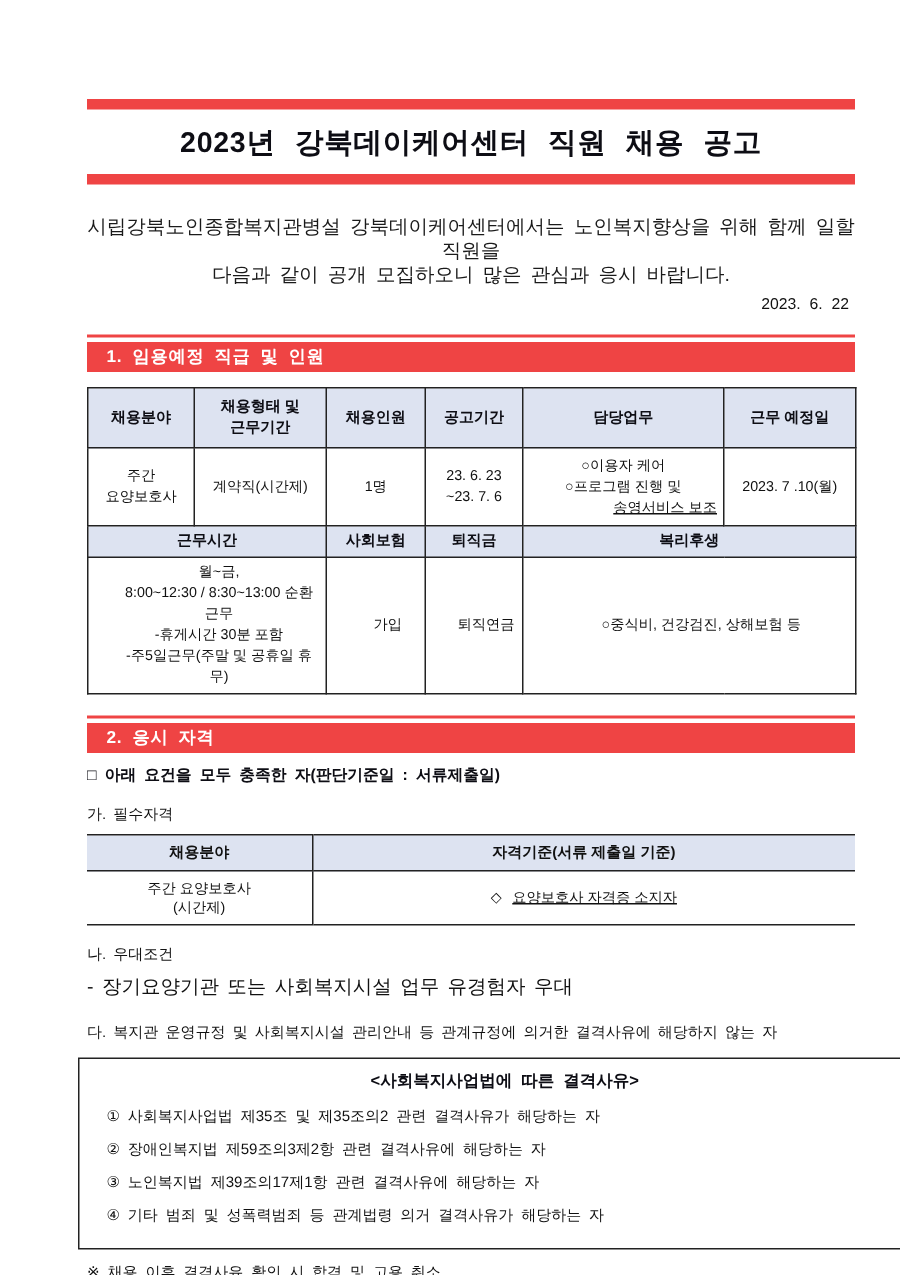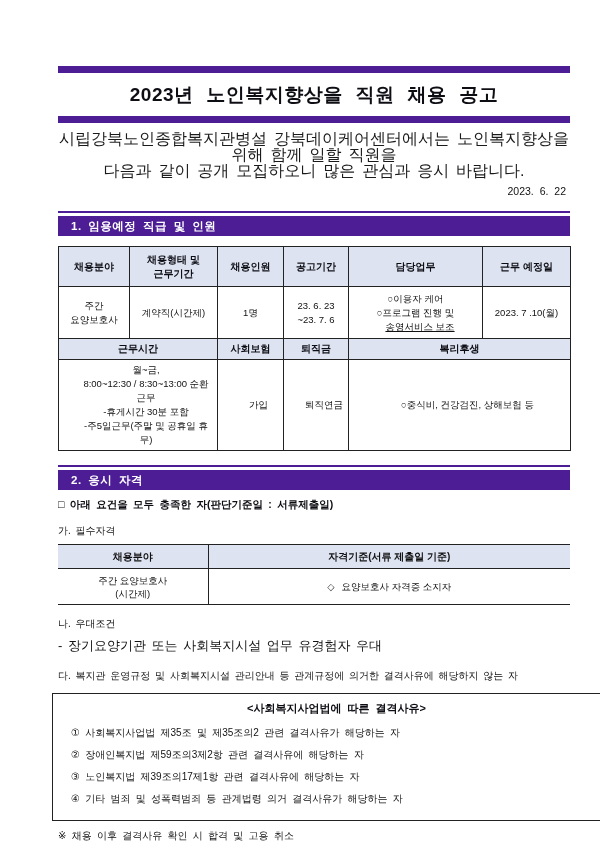--- a/index.html
+++ b/index.html
@@ -9,38 +9,38 @@
     font-family: "Liberation Sans", "DejaVu Sans", sans-serif;
     color: #111111;
     position: relative;
     overflow: hidden;
   }
   .page {
     position: absolute; top: 0; left: 0;
     width: 600px; height: 850px;
     padding: 66px 30px 0 58px;
   }
-  .navy { background: #4c1d95; }
+  .navy { background: #ef4444; }
 
   
   .title-banner { width: 100%; }
   .title-bar { height: 7px; width: 100%; }
   .title-text {
     text-align: center;
     font-size: 19px; font-weight: bold;
     letter-spacing: 0.5px; word-spacing: 7px;
     padding: 9px 0 8px 0;
     color: #0d0d14;
   }
 
   
   .intro {
-    margin-top: 8px;
-    text-align: center;
-    font-size: 16px; line-height: 16px;
+    margin-top: 20px;
+    text-align: center;
+    font-size: 13px; line-height: 16px;
     word-spacing: 2.5px;
     color: #1a1a1a;
   }
   .date-line {
     margin-top: 6px;
     text-align: right;
     font-size: 10.5px;
     padding-right: 4px;
     word-spacing: 3px;
   }
@@ -77,39 +77,39 @@
     font-size: 10px;
     color: #0d0d14;
   }
   .hdr-row-1 th { height: 40px; }
   .body-row-1 td { height: 52px; }
   .hdr-row-2 th { height: 21px; }
   .body-row-2 td { height: 62px; padding-left: 20px; }
   .preline { white-space: pre-line; }
   .cell-left { text-align: left; }
   .duties { text-align: left; line-height: 15px; }
-  .duty-sub { padding-left: 9px; text-decoration: underline; }
+  .duty-sub { padding-left: 9px; text-decoration: underline; text-align: right; }
   .hours-cell { line-height: 15px; }
   .hours-first { text-align: center; }
   .hours-rest { text-align: center; white-space: pre-line; }
 
   
   .rule-table { margin-top: 6px; border-top: 1.5px solid #222; border-bottom: 1.5px solid #222; }
   .rule-table th, .rule-table td {
     text-align: center; vertical-align: middle;
     padding: 4px; line-height: 13px;
   }
   .rule-table th {
     background: #DDE3F1; font-weight: bold; font-size: 10px;
     border-bottom: 1px solid #222; height: 24px;
   }
   .rule-table td { height: 36px; }
   .rule-table .divide { border-right: 1px solid #222; }
   .criteria { text-align: left; padding-left: 10px; }
-  .criteria .underlined { margin-left: 7px; }
+  .criteria .underlined { text-decoration: underline; margin-left: 7px; }
 
   
   .req-note {
     margin-top: 8px;
     font-size: 10.5px; font-weight: bold;
     word-spacing: 2.5px;
     color: #0d0d14;
   }
   .sub-label { margin-top: 12px; font-size: 10px; word-spacing: 2px; }
   .sub-text  { margin-top: 6px;  font-size: 13px; word-spacing: 2px; }
@@ -135,21 +135,21 @@
 
   .footnote { margin-top: 8px; font-size: 10px; word-spacing: 2.5px; }
 </style>
 </head>
 <body>
 
 <div class="page">
 
   <div class="title-banner">
     <div class="title-bar navy"></div>
-    <div class="title-text">2023년 노인복지향상을 직원 채용 공고</div>
+    <div class="title-text">2023년 강북데이케어센터 직원 채용 공고</div>
     <div class="title-bar navy"></div>
   </div>
 
   <div class="intro">
     <div>시립강북노인종합복지관병설 강북데이케어센터에서는 노인복지향상을 위해 함께 일할 직원을</div>
     <div>다음과 같이 공개 모집하오니 많은 관심과 응시 바랍니다.</div>
   </div>
   <div class="date-line">2023. 6. 22</div>
 
   <div class="section-header">

